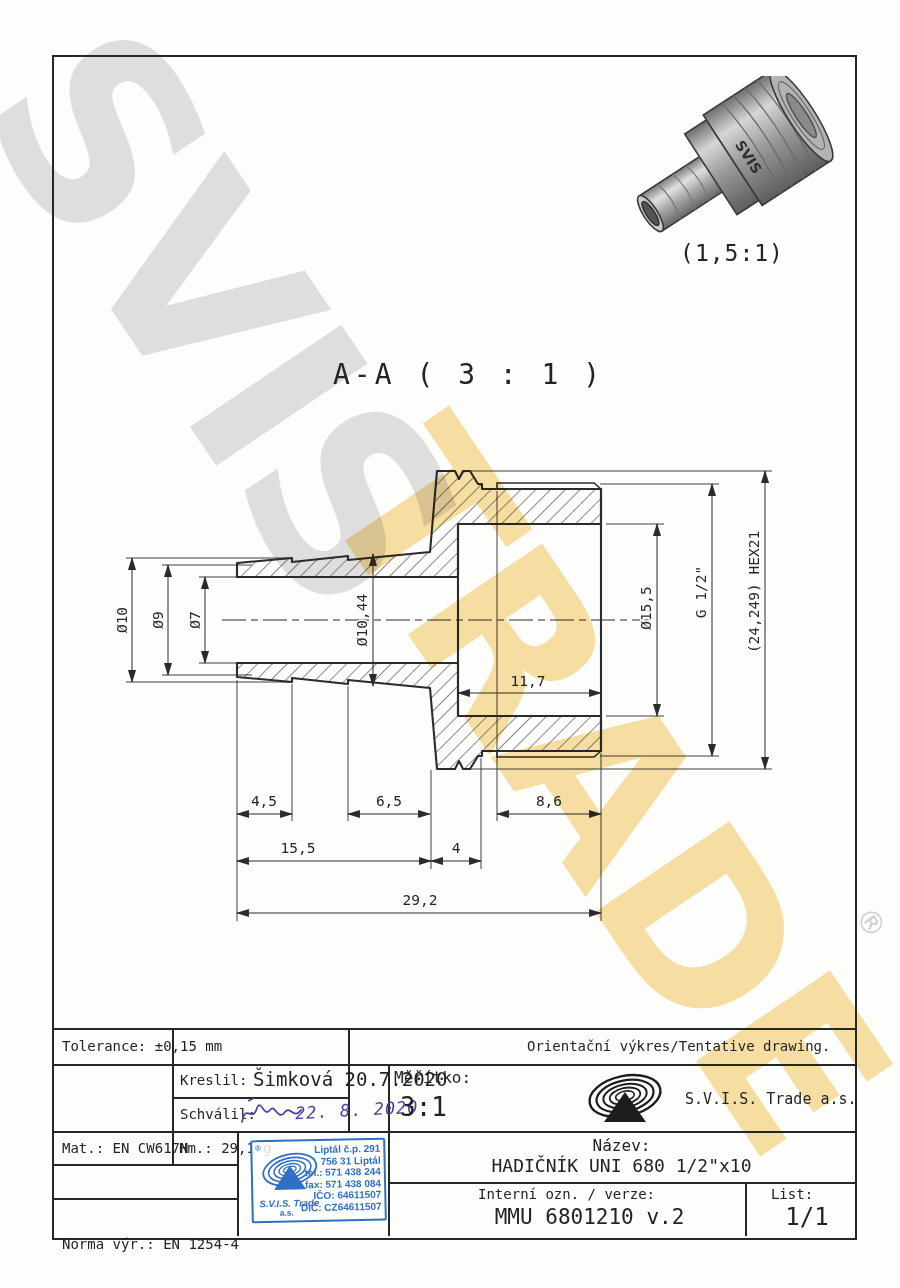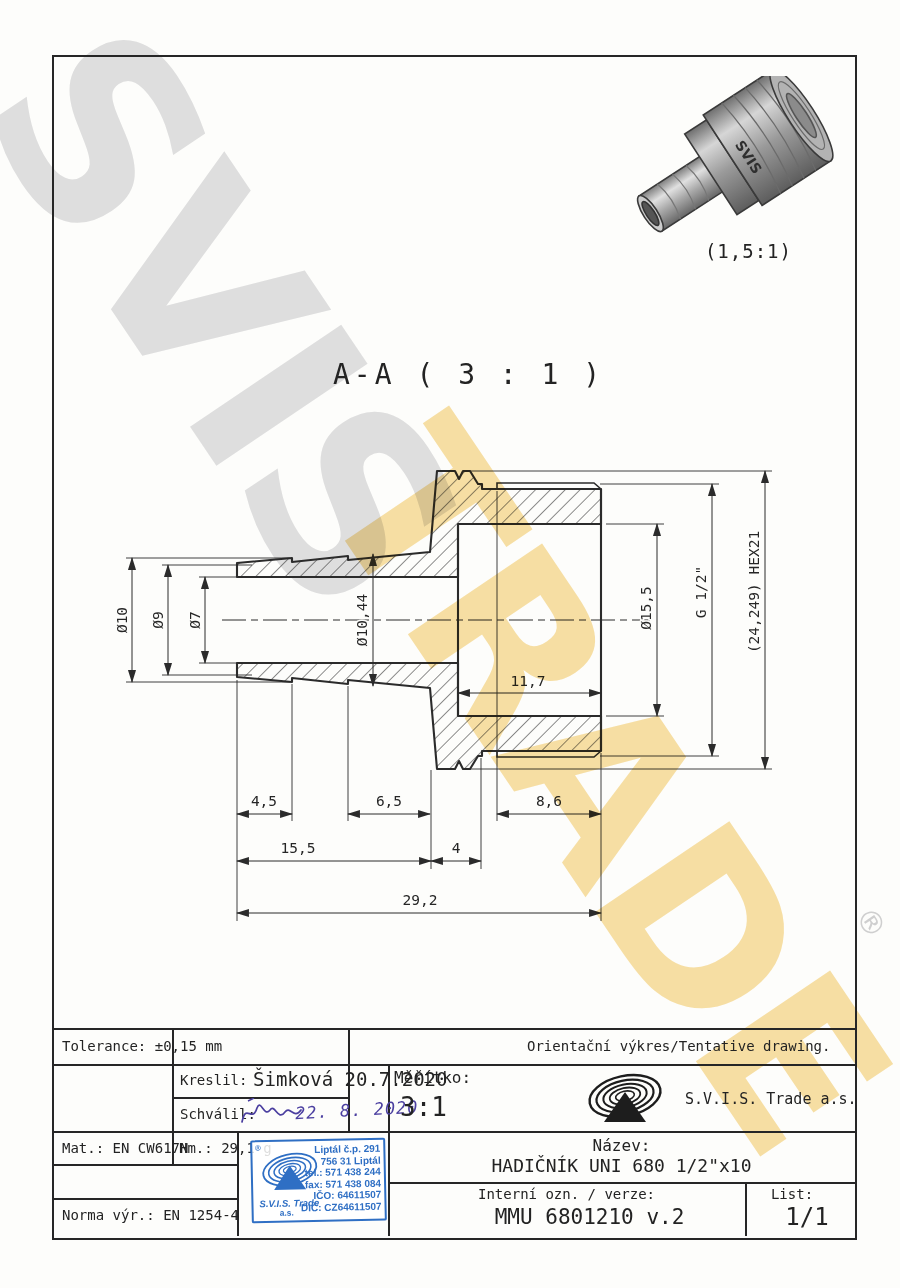--- a/index.html
+++ b/index.html
@@ -31,22 +31,22 @@
   
   #frame{
     left:52px;top:55px;width:801px;height:1181px;
     border:2.4px solid #262626;z-index:4;background:transparent;
   }
   
   #drawing{left:0;top:0;z-index:2;}
   
   #render{left:618px;top:76px;z-index:2;}
   .scale-label{
-    left:672px;top:240px;width:120px;text-align:right;
-    font-size:19px;z-index:2;letter-spacing:1px;
+    left:672px;top:240px;width:120px;text-align:center;
+    font-size:23px;z-index:2;letter-spacing:1px;
   }
   #aa-label{
     left:333px;top:358px;font-size:28px;letter-spacing:4px;z-index:2;
   }
   
   .tl{position:absolute;background:#262626;z-index:5;}
   .tb-text{position:absolute;z-index:6;white-space:nowrap;}
   .small-label{font-size:16px;}
   .cell-label{font-size:14px;text-align:right;}
   .big-val{font-size:21px;padding-left:23px;}
@@ -241,21 +241,21 @@
     <ellipse rx="22" ry="11.5" stroke-width="2"></ellipse>
     <ellipse rx="15.5" ry="8" stroke-width="1.8"></ellipse>
     <ellipse rx="9.5" ry="4.8" stroke-width="1.6"></ellipse>
   </g>
   <path d="M45,22 L66,52 L24,52 Z" fill="#1d1d1d"></path>
 </svg>
 <div class="tb-text" style="left:685px;top:1090px;font-size:15px">S.V.I.S. Trade a.s.</div>
 
 <div class="tb-text cell-label" style="left:62px;top:1140px">Mat.: EN CW617N</div>
 <div class="tb-text" style="left:179px;top:1140px;font-size:14px">Hm.: 29,1 g</div>
-<div class="tb-text cell-label" style="left:62px;top:1207px">Norma výr.: EN 1254-4</div>
+<div class="tb-text cell-label" style="left:62px;top:1236px">Norma výr.: EN 1254-4</div>
 
 <div class="tb-text small-label" style="left:388px;top:1136px;width:467px;text-align:center">Název:</div>
 <div class="tb-text" style="left:388px;top:1155px;width:467px;text-align:center;font-size:18px">HADIČNÍK UNI 680 1/2"x10</div>
 <div class="tb-text cell-label" style="left:388px;top:1186px;width:357px;text-align:center">Interní ozn. / verze:</div>
 <div class="tb-text big-val" style="left:388px;top:1205px;width:357px;text-align:center">MMU 6801210 v.2</div>
 <div class="tb-text cell-label" style="left:745px;top:1186px;width:94px;text-align:center">List:</div>
 <div class="tb-text" style="left:745px;top:1203px;width:124px;text-align:center;font-size:24px">1/1</div>
 
 <div class="abs" id="stamp">
   <span class="reg">®</span>

